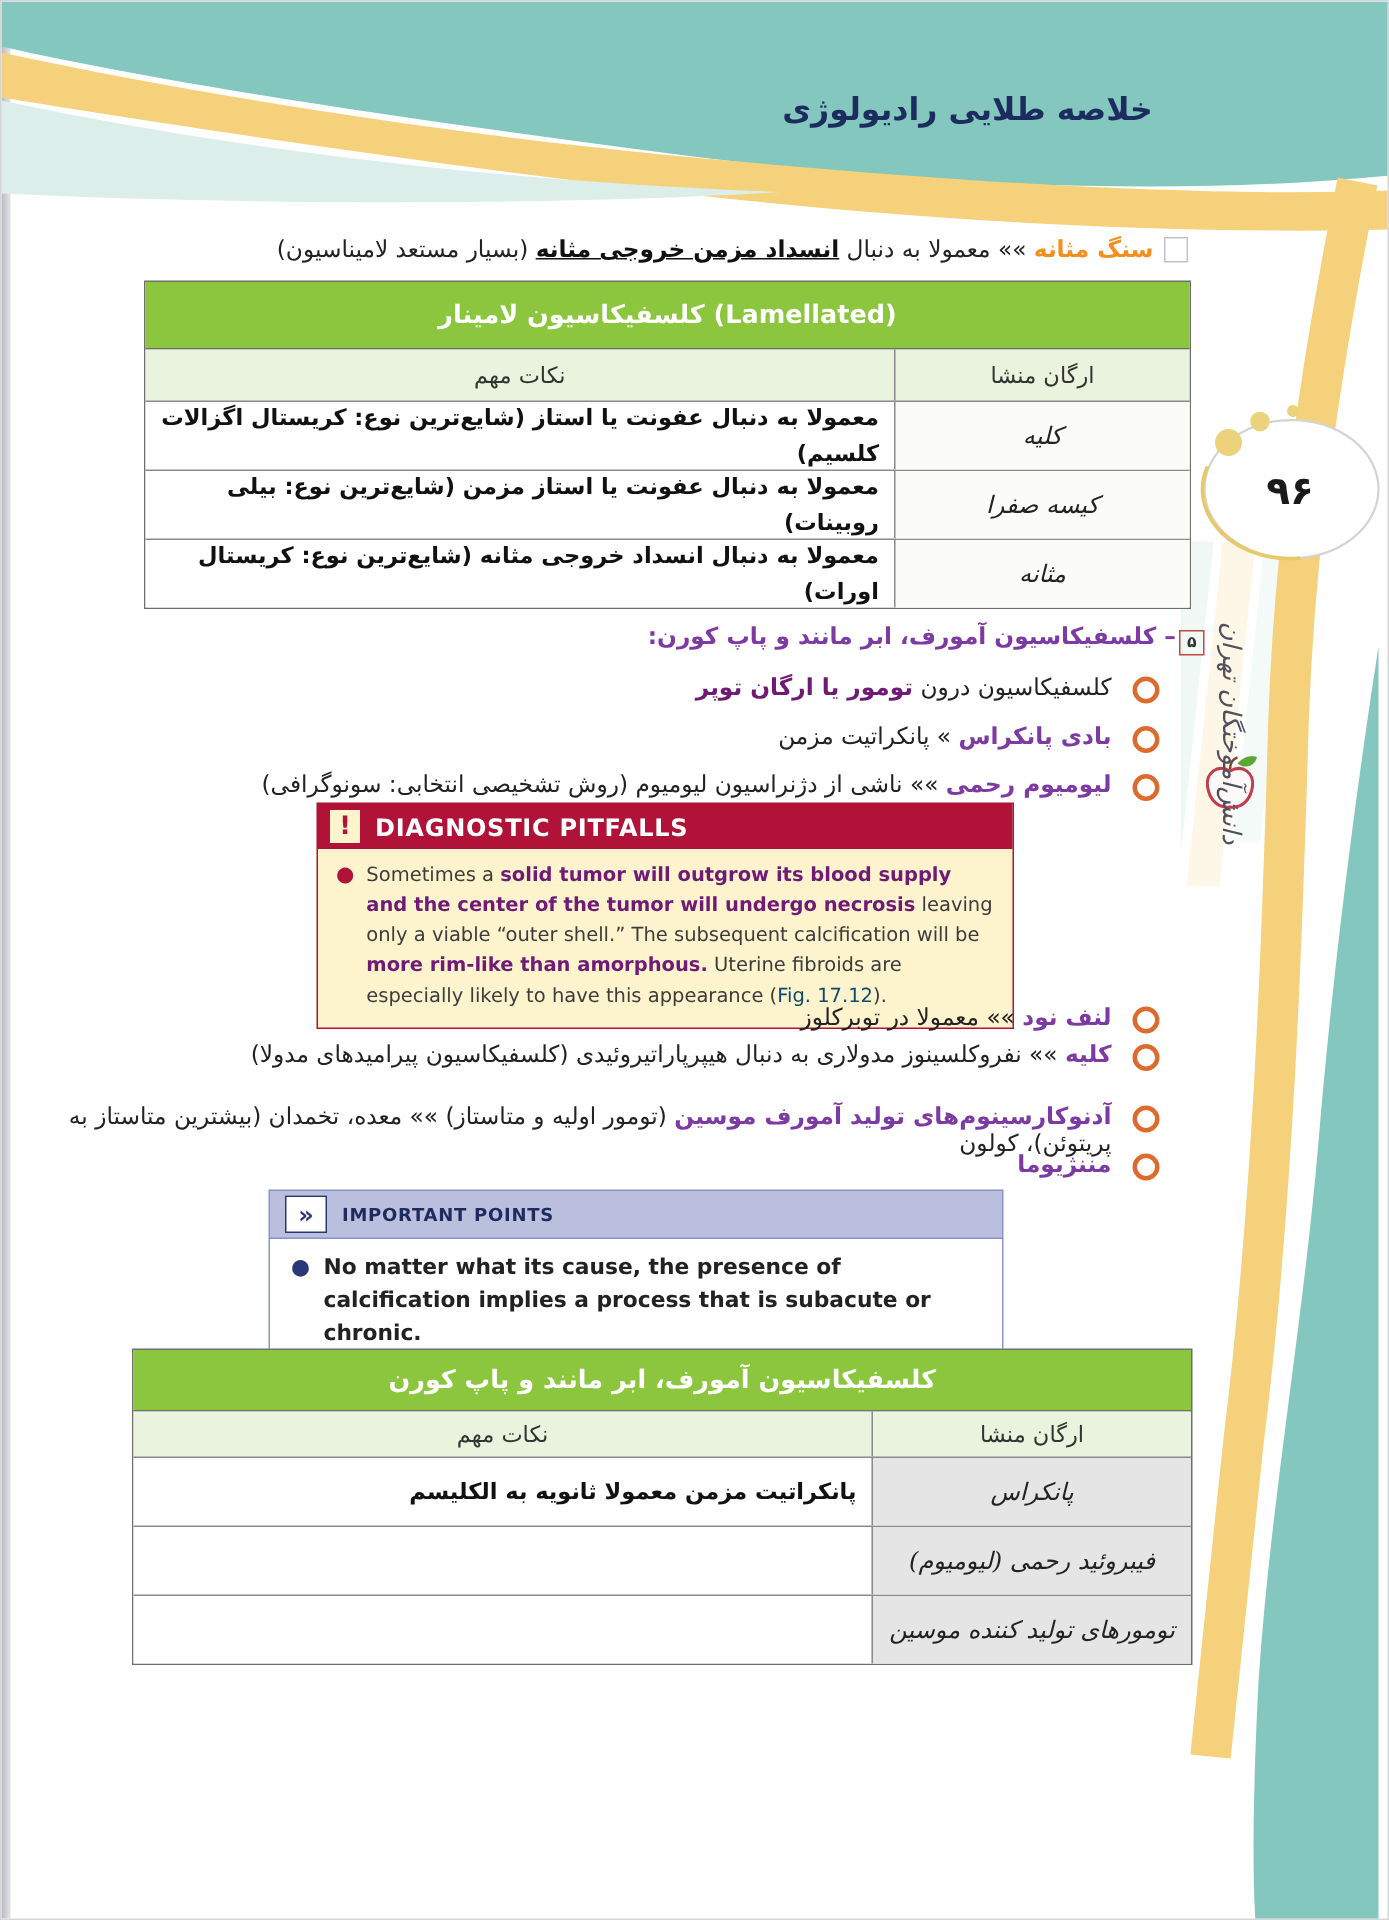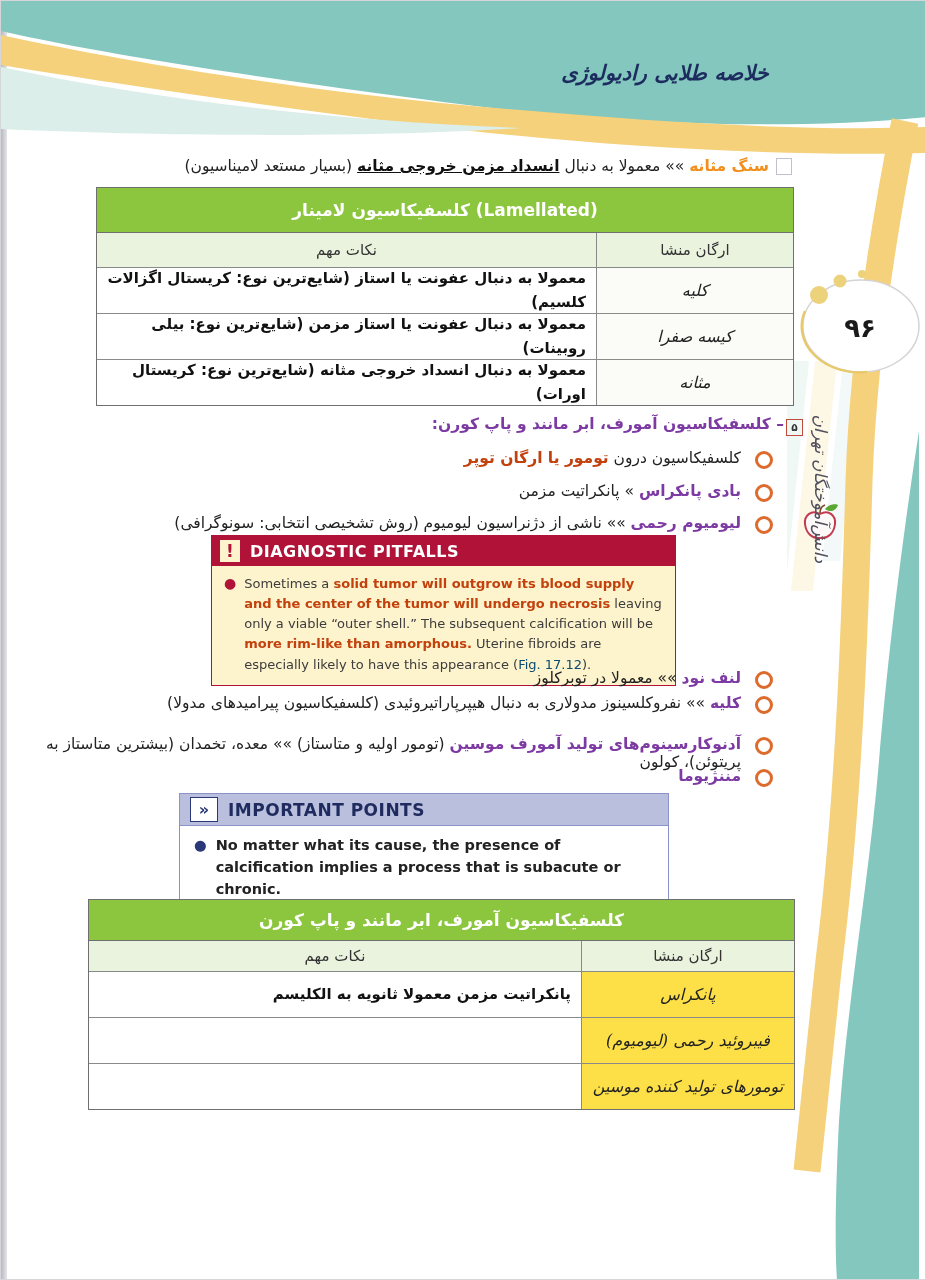--- a/index.html
+++ b/index.html
@@ -6,21 +6,21 @@
   .page{position:relative;width:926px;height:1280px;background:#ffffff;overflow:hidden;
         font-family:"DejaVu Sans",sans-serif;border:1px solid #d5d5da;box-sizing:border-box;}
   .edge-left{position:absolute;left:0;top:0;width:6px;height:100%;
              background:linear-gradient(90deg,#b9b9c2,#e4e4ea);}
   .abs{position:absolute;}
   .rtl{direction:rtl;unicode-bidi:embed;}
   .fa{font-size:15.5px;color:#222;}
   .kw-orange{color:#f28f1d;font-weight:bold;}
   .kw-purple{color:#7d3aa3;font-weight:bold;}
   .bold-ul{font-weight:bold;text-decoration:underline;color:#111;}
-  .b{font-weight:bold;color:#c2410c;}
+  .b{font-weight:bold;color:#701a75;}
 
   
   .page-title{color:#1d2c5e;font-weight:bold;font-size:21px;text-align:center;}
 
   
   .checkbox{width:14px;height:15px;border:1.6px solid #c2c2ce;background:#fff;}
   .num-box{display:inline-flex;align-items:center;justify-content:center;width:15px;height:15px;
            border:1.6px solid #bf4a3a;font-size:10.5px;font-weight:bold;color:#333;
            vertical-align:-2px;margin-left:2px;}
   .bullet-row{display:flex;direction:rtl;align-items:flex-start;}
@@ -30,42 +30,42 @@
   
   .tbl{position:absolute;border:1.4px solid #6f6f6f;background:#fff;}
   .tbl-title{background:#8cc63e;color:#fff;font-weight:bold;font-size:17px;
              display:flex;align-items:center;justify-content:center;border-bottom:1px solid #6f6f6f;}
   .tbl-colhdr{display:flex;direction:rtl;background:#e9f3de;border-bottom:1px solid #8a8a8a;
               font-size:15px;color:#333;}
   .tbl-row{display:flex;direction:rtl;border-bottom:1px solid #8a8a8a;background:#fff;}
   .tbl-row:last-child{border-bottom:none;}
   .cell-organ{flex:0 0 auto;display:flex;align-items:center;justify-content:center;
               border-left:1px solid #8a8a8a;font-family:"DejaVu Serif",serif;font-style:italic;
-              font-size:16px;color:#222;background:#fde047;}
+              font-size:16px;color:#222;background:#e5e5e5;}
   .cell-note{flex:1 1 auto;display:flex;align-items:center;direction:rtl;
              font-weight:bold;font-size:15px;color:#111;padding:4px 10px;line-height:1.55;}
   .hdr-organ{flex:0 0 auto;display:flex;align-items:center;justify-content:center;border-left:1px solid #8a8a8a;}
   .hdr-note{flex:1 1 auto;display:flex;align-items:center;justify-content:center;}
 
   
   .pit-box{position:absolute;border:1.6px solid #b01238;background:#fdf3cd;}
   .pit-hdr{display:flex;align-items:center;background:#b01238;height:30px;padding:0 8px;gap:10px;}
   .pit-icon{width:20px;height:22px;background:#fdf3cd;color:#b01238;font-weight:bold;
             display:flex;align-items:center;justify-content:center;font-size:17px;}
   .pit-title{color:#fff;font-weight:bold;font-size:16px;letter-spacing:.5px;}
   .pit-body{padding:8px 12px 10px 12px;font-size:13px;line-height:1.55;color:#3c3c3c;display:flex;gap:8px;}
   .pit-dot{color:#b01238;font-size:14px;line-height:1.4;}
   .fig-ref{color:#0c4a6e;}
 
   .ip-box{position:absolute;border:1.6px solid #8a93c9;background:#fff;}
   .ip-hdr{display:flex;align-items:center;background:#b9bfdc;height:31px;padding:0 10px;gap:10px;
           border-bottom:1.6px solid #8a93c9;}
   .ip-icon{width:26px;height:23px;background:#fff;border:1px solid #2b3877;color:#2b3877;
            display:flex;align-items:center;justify-content:center;font-weight:bold;font-size:16px;}
-  .ip-title{color:#1f2a5e;font-weight:bold;font-size:17px;letter-spacing:.5px;}
+  .ip-title{color:#1f2a5e;font-weight:bold;font-size:12px;letter-spacing:.5px;}
   .ip-body{padding:9px 14px 11px 14px;font-size:14.5px;font-weight:bold;color:#222;
            line-height:1.5;display:flex;gap:9px;}
   .ip-dot{color:#2b3877;}
 
   
   .page-number{font-size:26px;font-weight:bold;color:#1a1a1a;text-align:center;}
   .brand-vert{transform:rotate(90deg);transform-origin:right top;width:230px;text-align:right;
               font-family:"DejaVu Serif",serif;font-style:italic;font-size:17px;color:#50505c;
               letter-spacing:2px;direction:rtl;white-space:nowrap;}
 </style>
@@ -99,21 +99,21 @@
   <div class="abs page-number" style="left:828px;top:312px;width:62px;">۹۶</div>
 
   <svg class="abs" style="left:799px;top:500px;" width="40" height="42">
     <path d="M20,13 C11,8 4,15 5,23 C6,32 12,38 20,37 C28,38 34,32 35,23 C36,15 29,8 20,13 Z" fill="#fdf9f9" stroke="#c23b4e" stroke-width="2"></path>
     <path d="M20,12 C20,8 22,5 25,4" stroke="#7a4a2a" stroke-width="1.6" fill="none"></path>
     <path d="M25,8 C30,2 37,3 38,4 C36,10 30,12 25,8 Z" fill="#5aa832"></path>
   </svg>
 
   <div class="abs brand-vert" style="left:600px;top:562px;">دانش‌آموختگان تهران</div>
 
-  <div class="abs page-title" style="left:508px;top:60px;width:312px;font-style:italic;">خلاصه طلایی رادیولوژی</div>
+  <div class="abs page-title" style="left:488px;top:60px;width:312px;">خلاصه طلایی رادیولوژی</div>
 
   <div class="abs checkbox" style="left:775px;top:157px;"></div>
   <div class="abs rtl fa" style="left:100px;top:156px;width:668px;text-align:right;">
     <span class="kw-orange">سنگ مثانه</span><span> »» معمولا به دنبال </span><span class="bold-ul">انسداد مزمن خروجی مثانه</span><span> (بسیار مستعد لامیناسیون)</span>
   </div>
 
   <div class="tbl" style="left:95px;top:186px;width:696px;">
     <div class="tbl-title" style="height:44px;">کلسفیکاسیون لامینار (Lamellated)</div>
     <div class="tbl-colhdr" style="height:34px;">
       <div class="hdr-organ" style="width:196px;">ارگان منشا</div>

